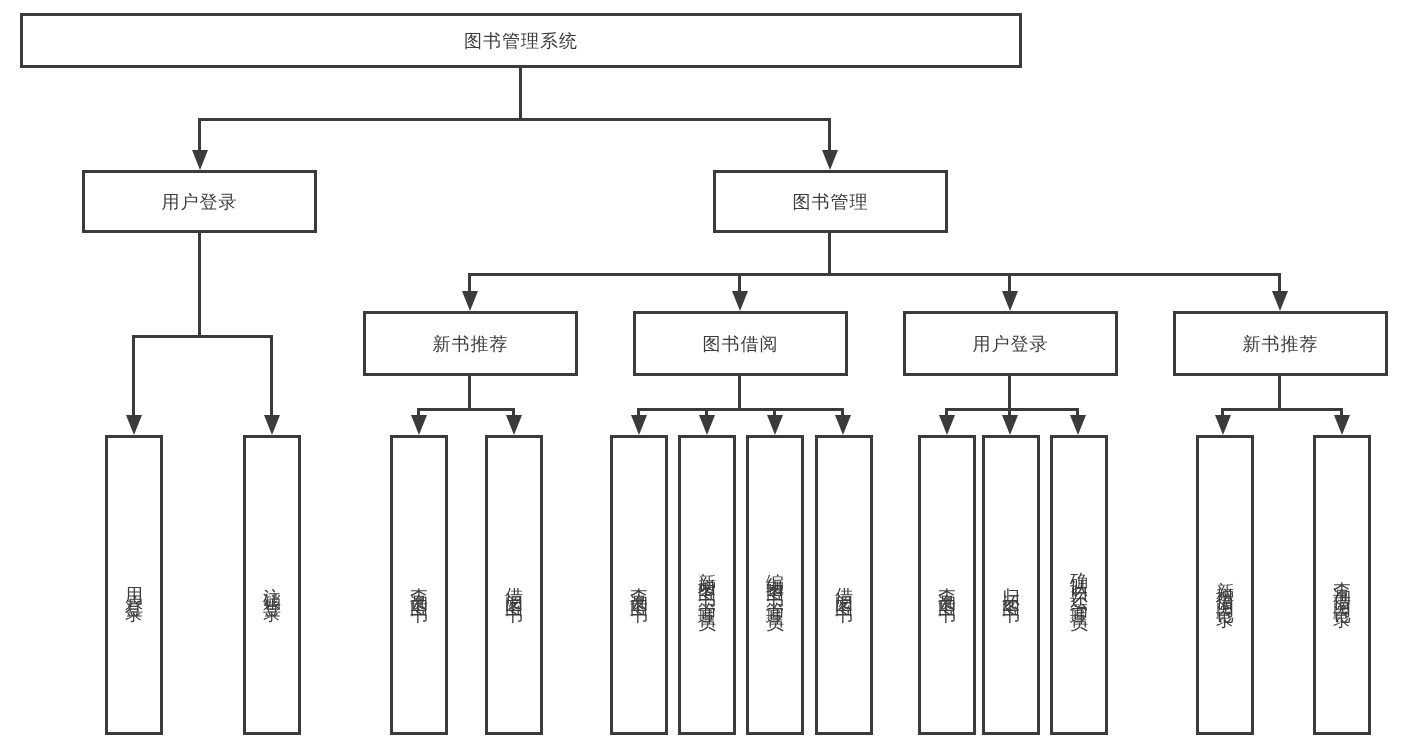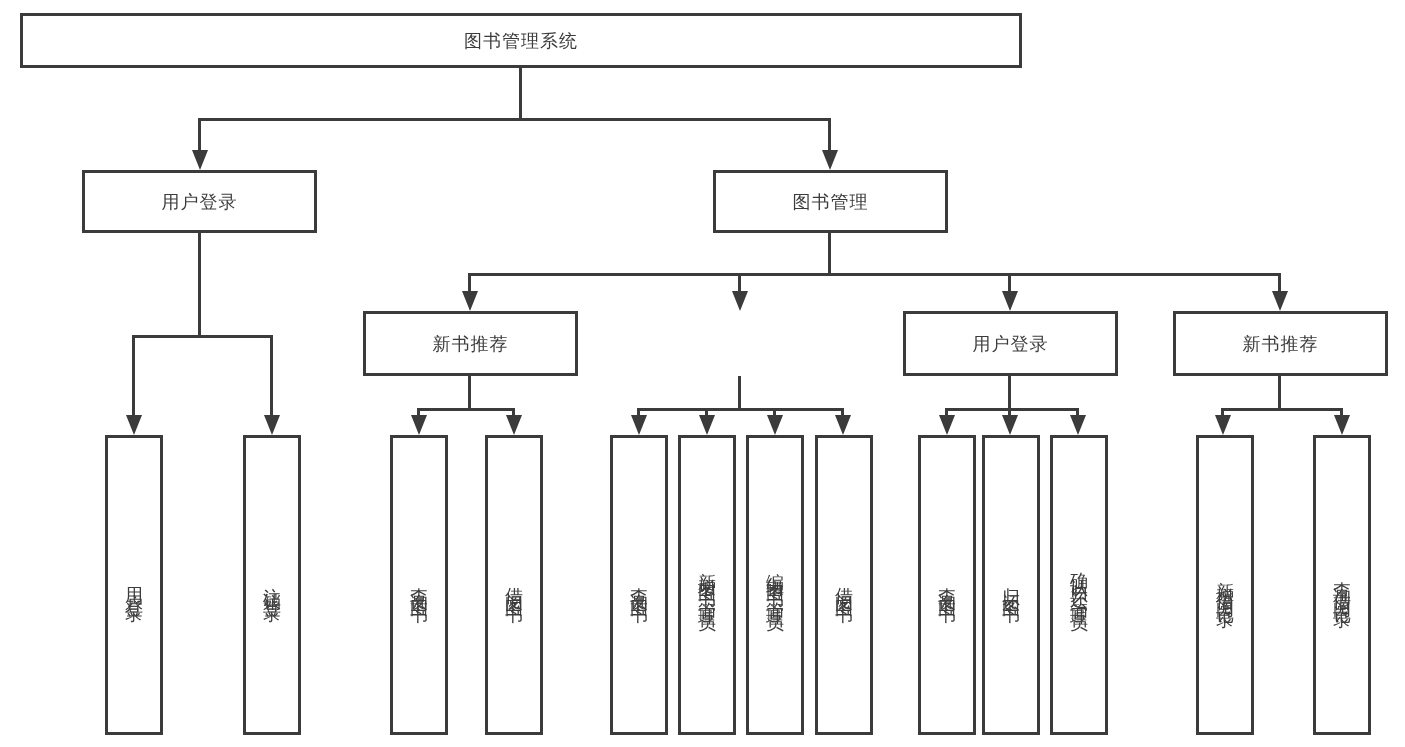--- a/index.html
+++ b/index.html
@@ -84,20 +84,23 @@
   <div class="vl" style="left:738px;  top:273px; height:24px;"></div>
   <div class="ah" style="left:732px;  top:291px;"></div>
   <div class="vl" style="left:1008px; top:273px; height:24px;"></div>
   <div class="ah" style="left:1002px; top:291px;"></div>
   <div class="vl" style="left:1278px; top:273px; height:24px;"></div>
   <div class="ah" style="left:1272px; top:291px;"></div>
 
   <div class="box" style="left:363px; top:311px; width:215px; height:65px;">
     <span>新书推荐</span>
   </div>
+  <div class="box" style="left:633px; top:311px; width:215px; height:65px;">
+    <span>图书借阅</span>
+  </div>
   <div class="box" style="left:903px; top:311px; width:215px; height:65px;">
     <span>用户登录</span>
   </div>
   <div class="box" style="left:1173px; top:311px; width:215px; height:65px;">
     <span>新书推荐</span>
   </div>
 
   <div class="vl" style="left:468px; top:376px; height:32px;"></div>
   <div class="hl" style="left:417px; top:408px; width:98px;"></div>
   <div class="vl" style="left:417px; top:408px; height:12px;"></div>

